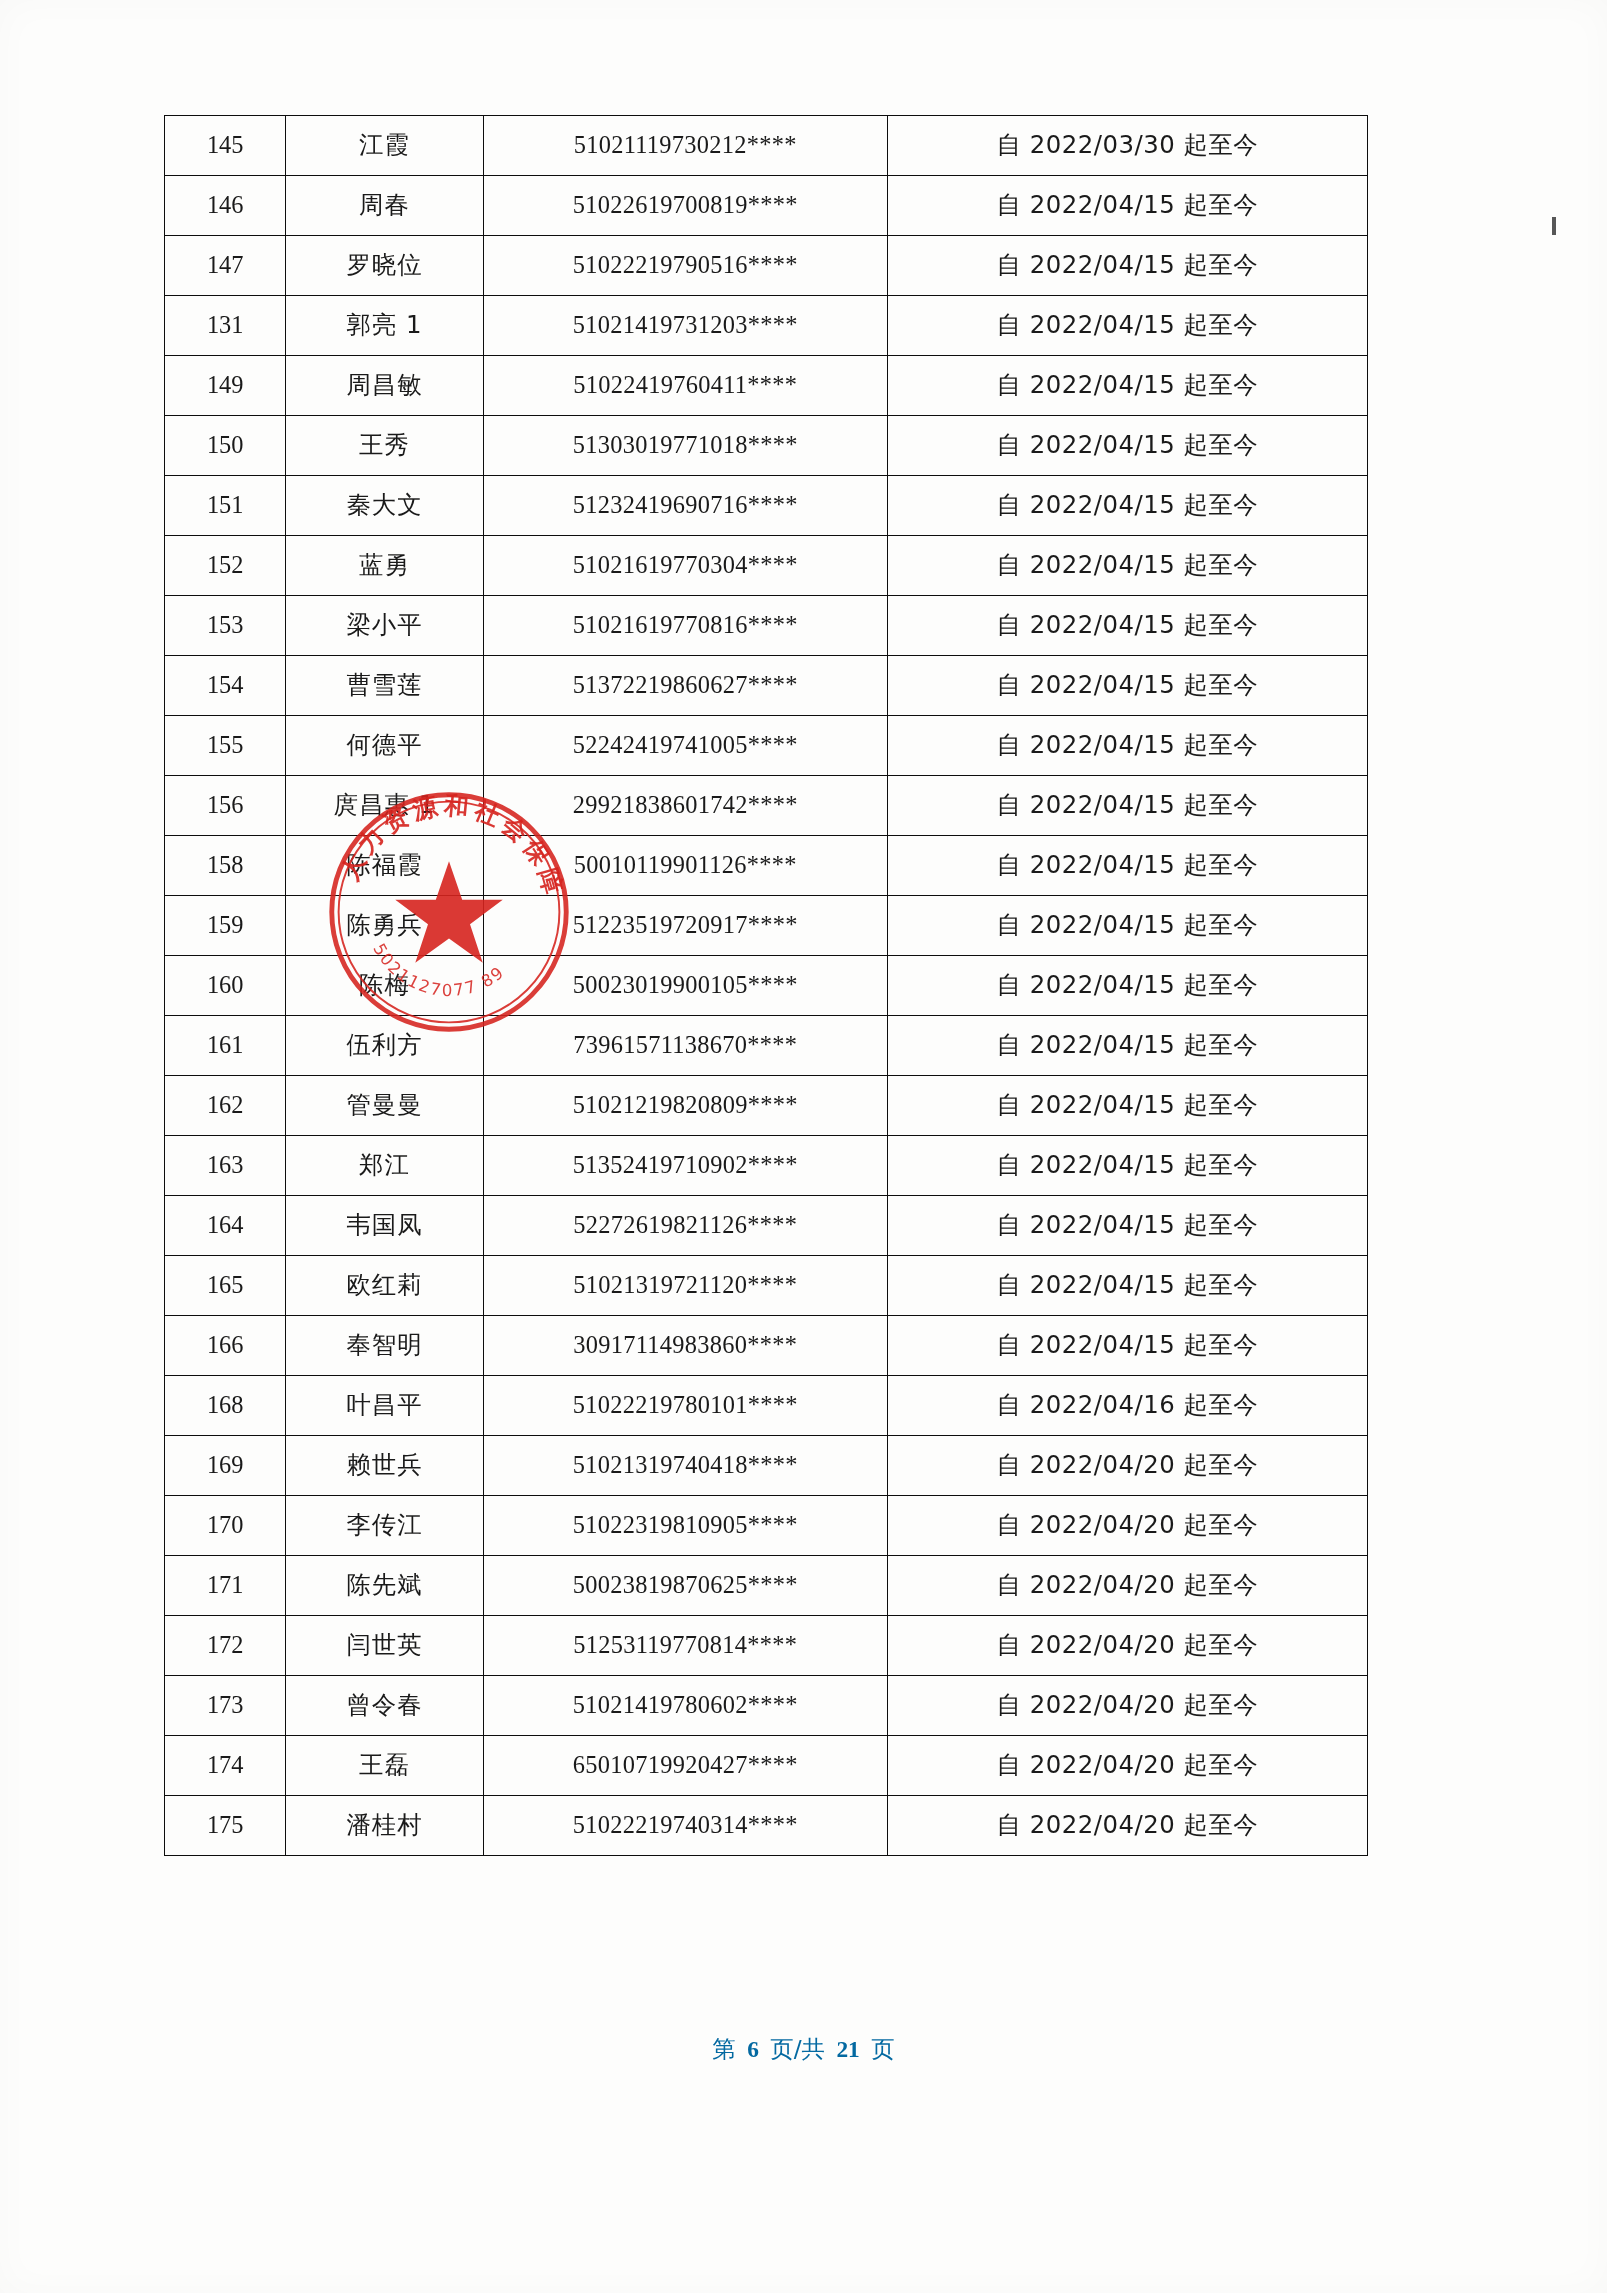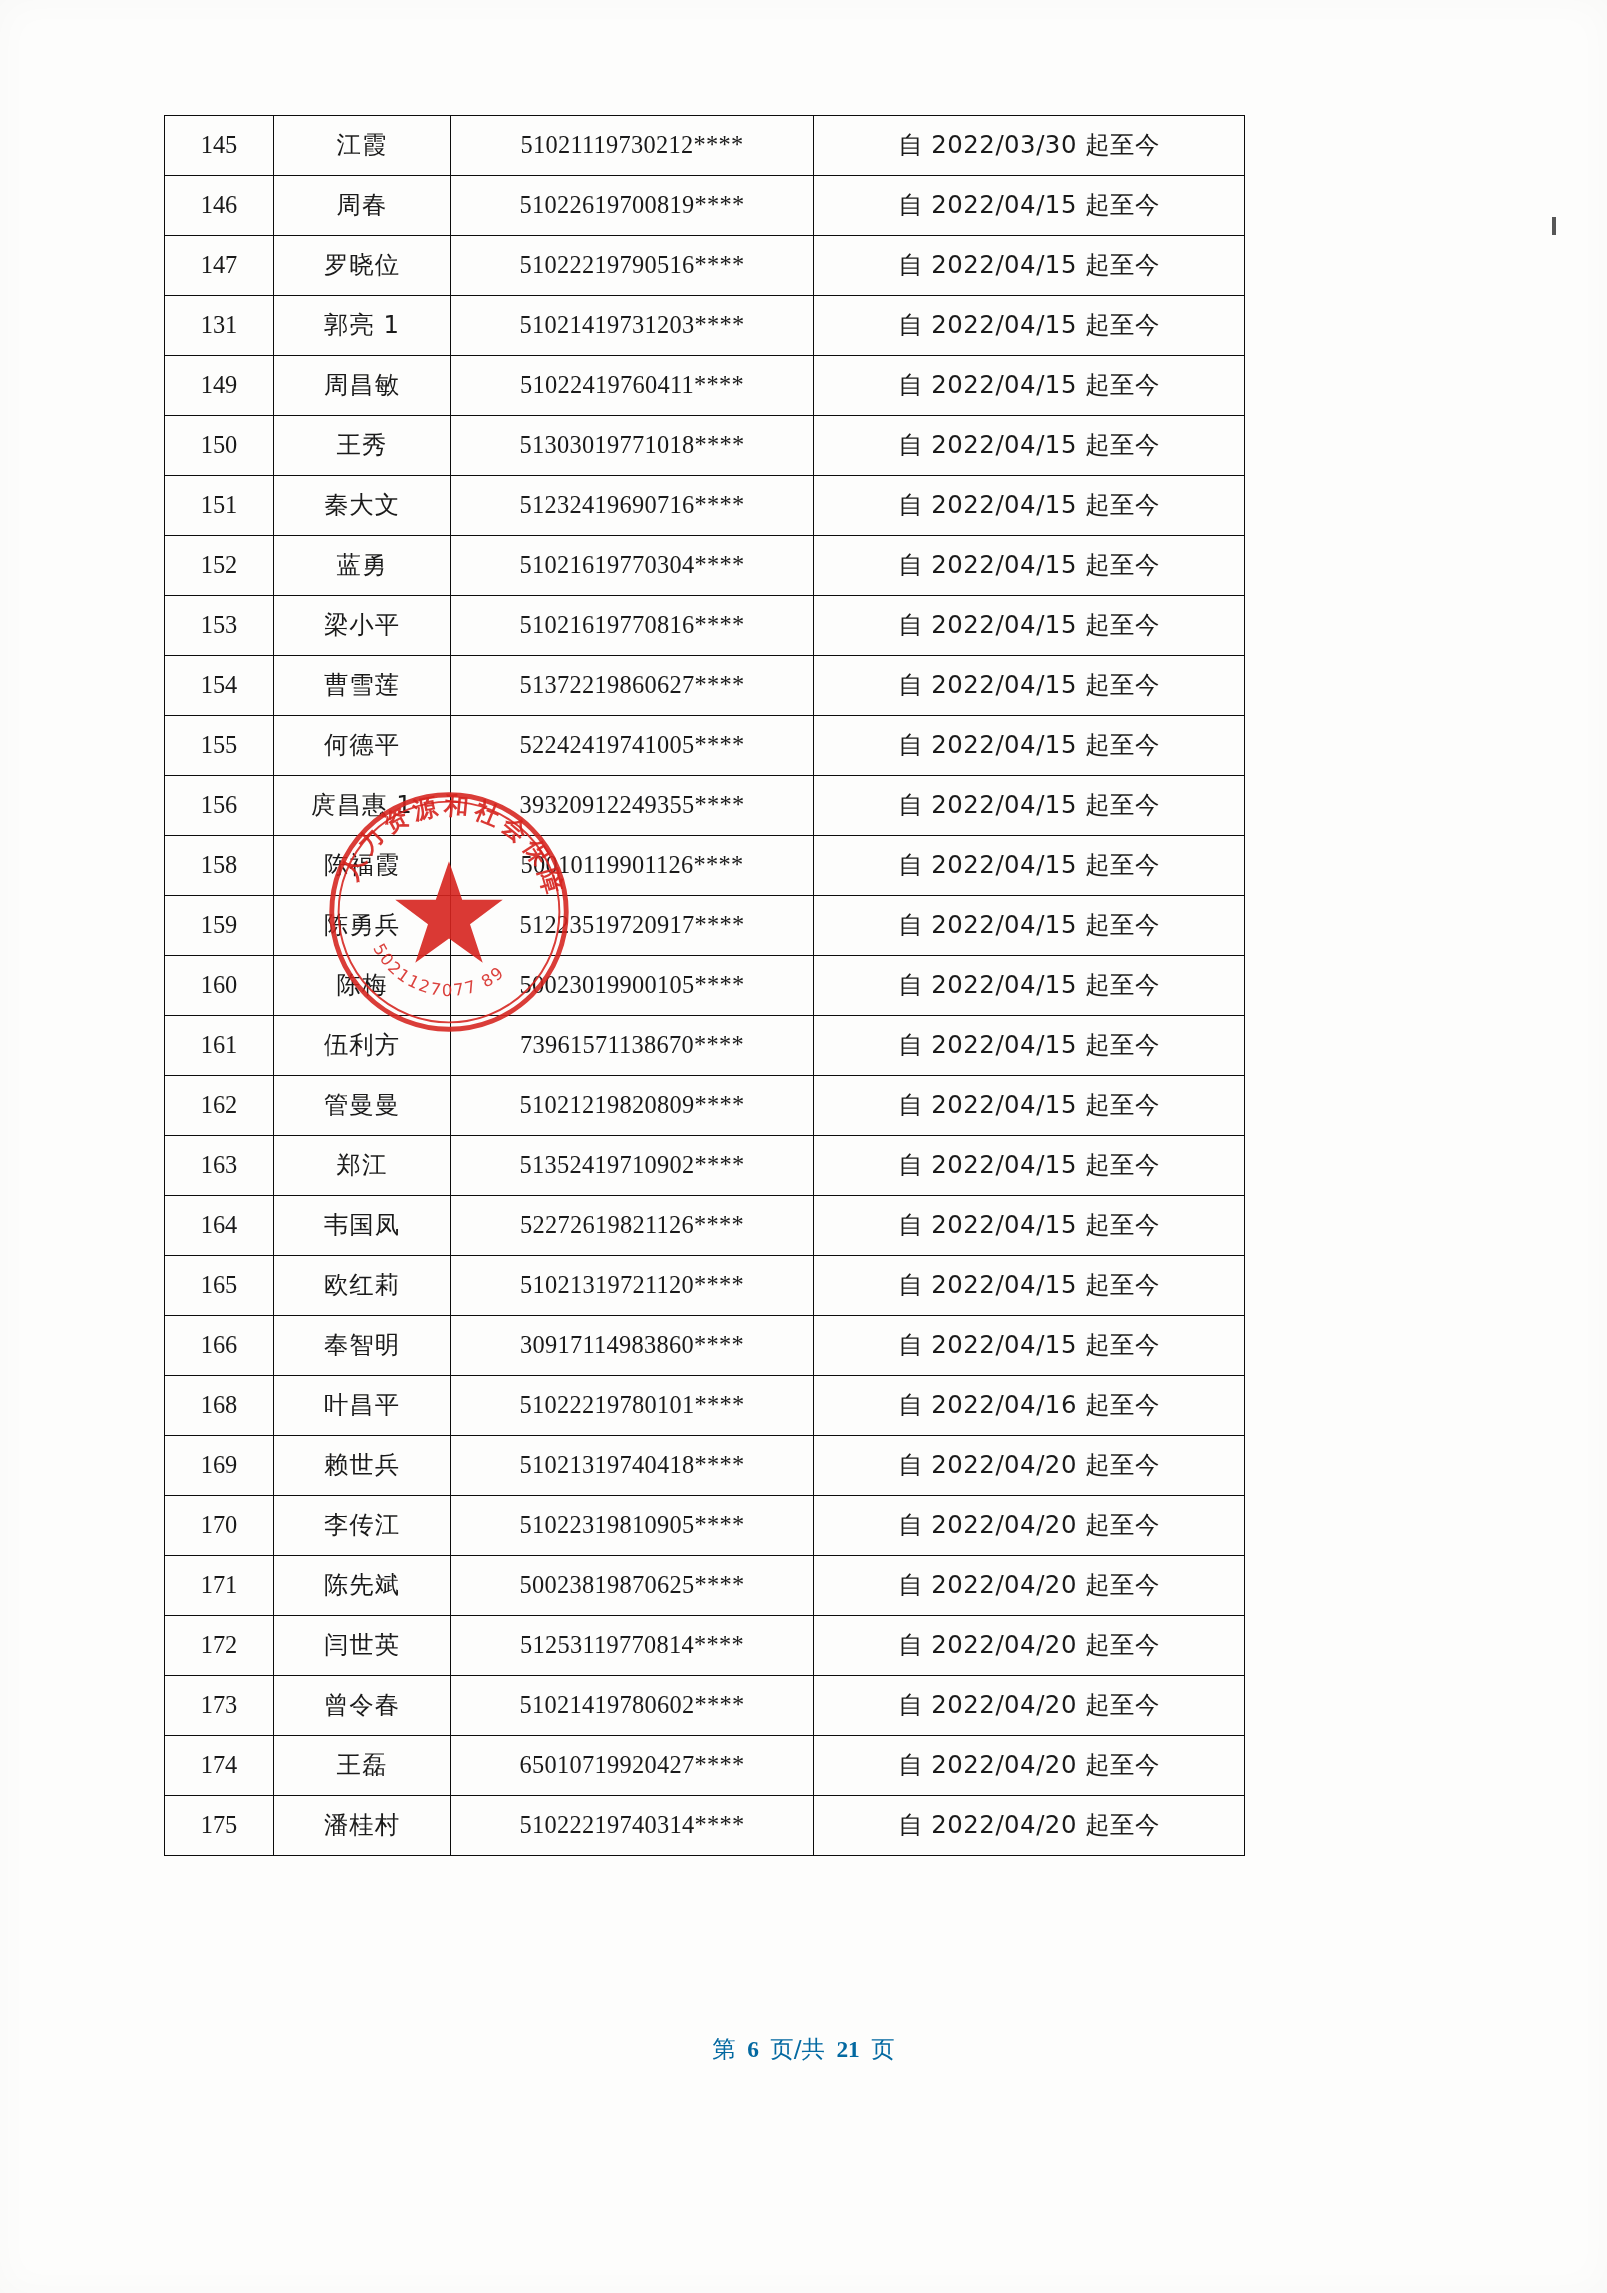--- a/index.html
+++ b/index.html
@@ -30,21 +30,21 @@
     position: absolute;
     left: 0; top: 0; right: 0; bottom: 0;
     box-shadow: inset 0 0 39px rgba(0,0,0,0.025);
     pointer-events: none;
   }
 
   .table-wrap {
     position: absolute;
     left: 164px;
     top: 115px;
-    width: 1081px;
+    width: 1204px;
   }
 
   table.doc-table {
     border-collapse: collapse;
     width: 100%;
     table-layout: fixed;
   }
 
   table.doc-table td {
     border: 1.6px solid #0d0d0d;
@@ -198,21 +198,21 @@
           </tr>
           <tr>
             <td class="cell-index">155</td>
             <td class="cell-name">何德平</td>
             <td class="cell-id">52242419741005****</td>
             <td class="cell-period">自 2022/04/15 起至今</td>
           </tr>
           <tr>
             <td class="cell-index">156</td>
             <td class="cell-name">庹昌惠 1</td>
-            <td class="cell-id">39320912249355****</td>
+            <td class="cell-id">29921838601742****</td>
             <td class="cell-period">自 2022/04/15 起至今</td>
           </tr>
           <tr>
             <td class="cell-index">158</td>
             <td class="cell-name">陈福霞</td>
             <td class="cell-id">50010119901126****</td>
             <td class="cell-period">自 2022/04/15 起至今</td>
           </tr>
           <tr>
             <td class="cell-index">159</td>

